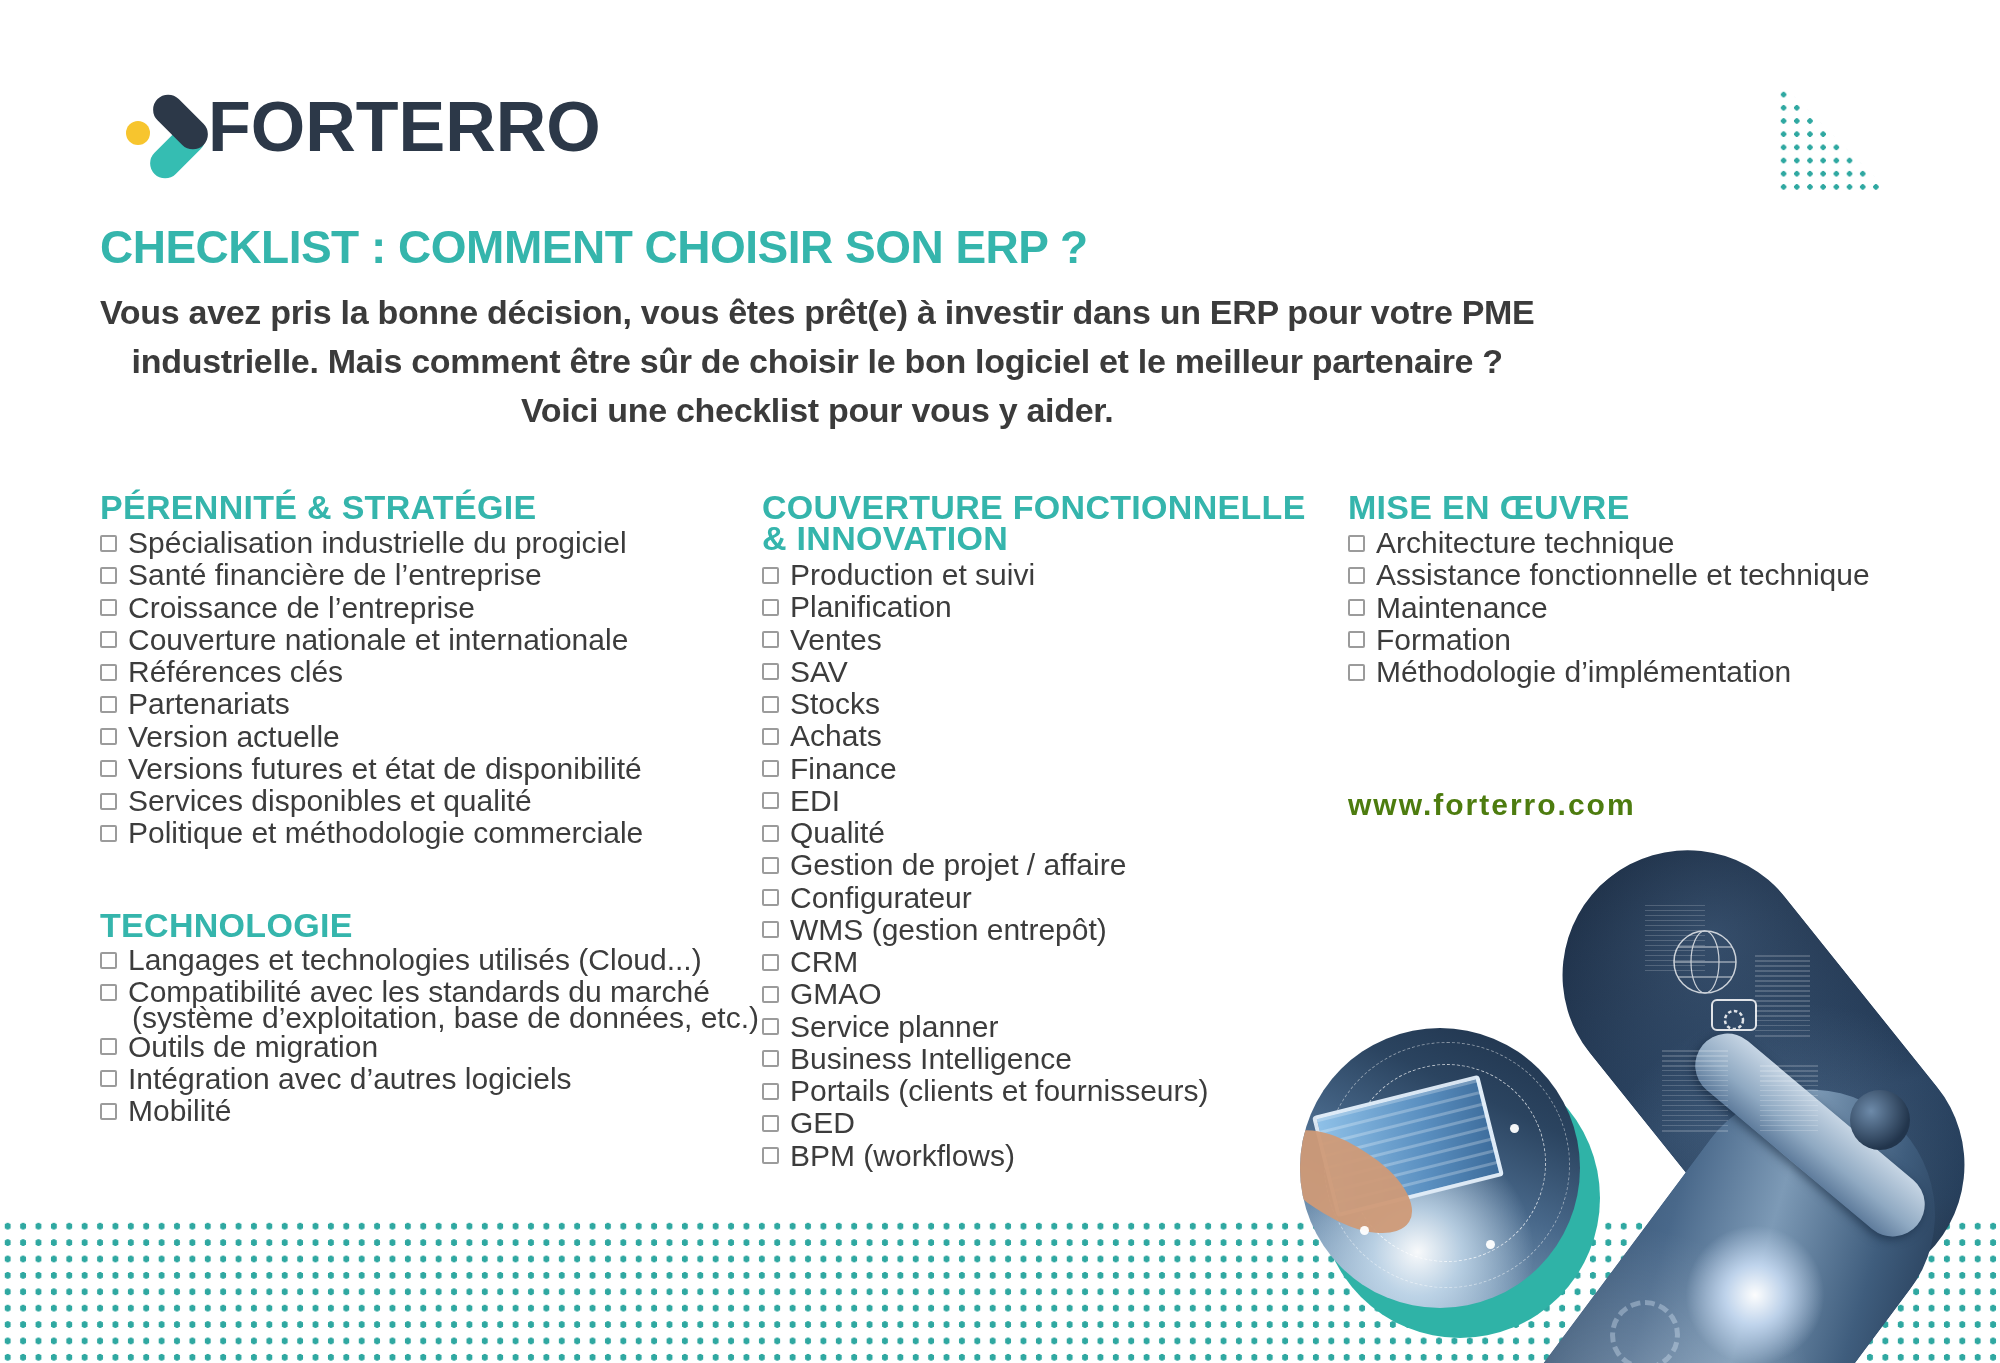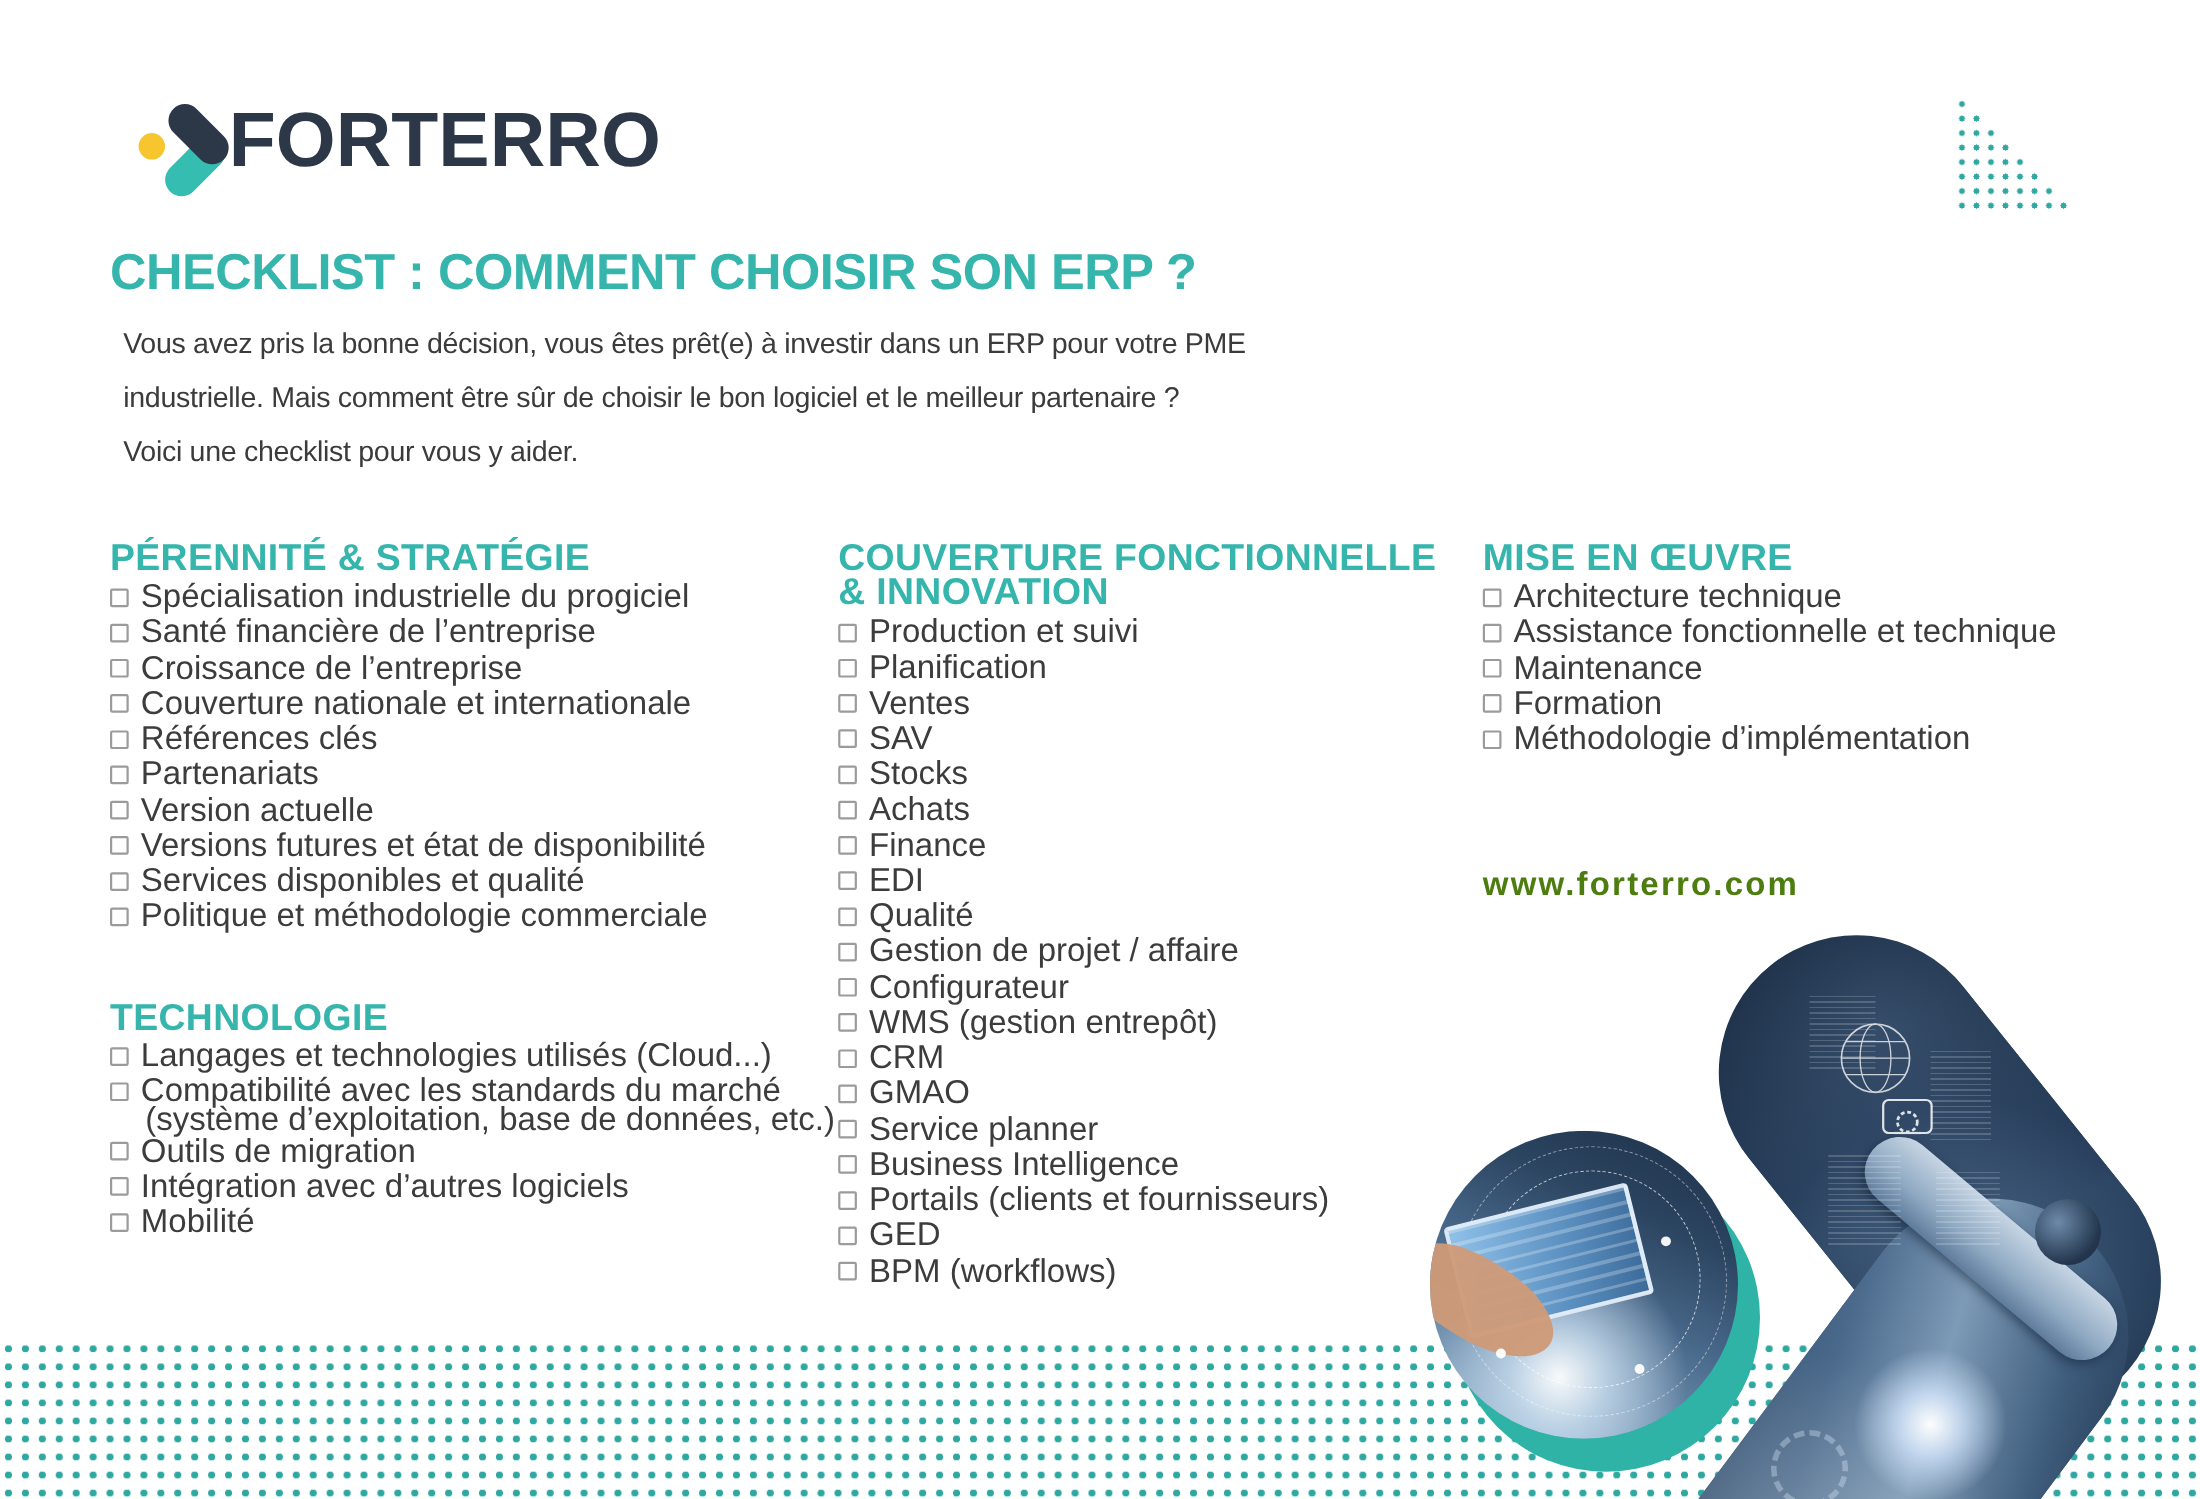--- a/index.html
+++ b/index.html
@@ -1,40 +1,41 @@
 <!DOCTYPE html>
 <html><head>
 <meta charset="utf-8">
 <style>
   html,body { margin:0; padding:0; }
   .page {
     position:relative; width:2000px; height:1363px;
     background:#ffffff; overflow:hidden;
     font-family:"Liberation Sans", sans-serif;
     color:#3c3c3c;
+    text-align:center;
   }
   
   .logo { position:absolute; left:100px; top:80px; width:560px; height:95px; }
   .logo-dot { position:absolute; left:26px; top:41px; width:24px; height:24px; border-radius:50%; background:#f7c52e; }
   .logo-band { position:absolute; border-radius:16px; height:30px; }
   .logo-band.top  { left:48px; top:27px; width:65px; background:#2c3848; transform:rotate(45deg); }
   .logo-band.bottom { left:45px; top:56px; width:65px; background:#35bdb2; transform:rotate(-45deg); }
   .logo-band.top2 { z-index:2; }
   .wordmark {
     position:absolute; left:108px; top:12px;
     font-size:70px; line-height:70px; font-weight:800; letter-spacing:0px; color:#2c3848;
   }
   
   .title {
     position:absolute; left:100px; top:222px;
     font-size:46px; line-height:50px; font-weight:800; letter-spacing:-0.5px;
     color:#35b5ac; white-space:nowrap;
   }
   .intro { position:absolute; left:100px; top:288px; }
-  .intro div { font-size:26px; line-height:49px; font-weight:400; letter-spacing:-0.3px; color:#3b3b3b; white-space:nowrap;margin-left:12px; }
+  .intro div { font-size:34px; line-height:49px; font-weight:700; letter-spacing:-0.3px; color:#3b3b3b; white-space:nowrap; }
   
   .col-heading {
     position:absolute; margin:0;
     font-size:34px; line-height:31px; font-weight:800; letter-spacing:0.3px;
     color:#35b5ac; white-space:nowrap;
   }
   ul.checklist { list-style:none; margin:0; padding:0; position:absolute; }
   ul.checklist li.check-item { display:flex; align-items:center; height:32.25px; white-space:nowrap; }
   ul.checklist li.note-item { display:flex; align-items:center; height:26px; padding-left:32px; white-space:nowrap; margin-top:-4px; }
   .cb {

